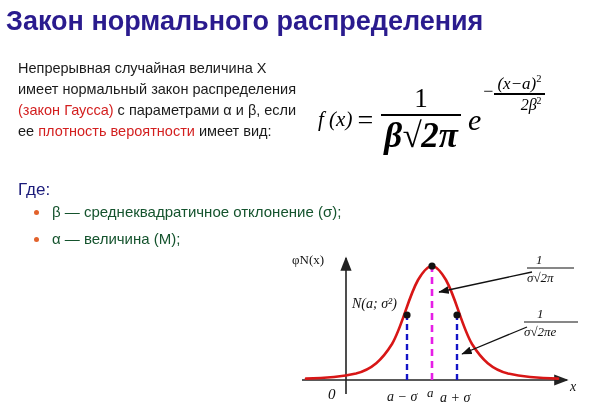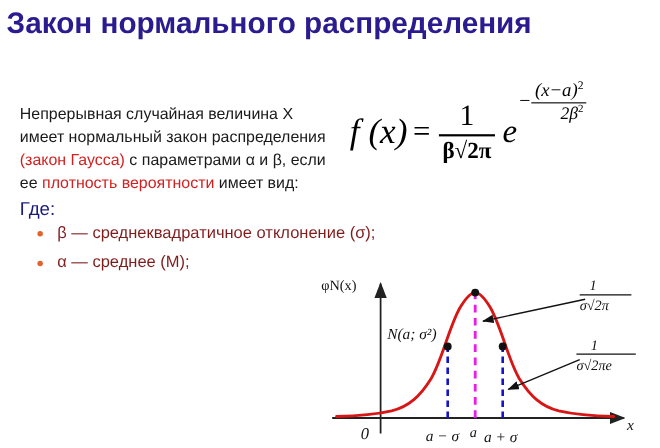--- a/index.html
+++ b/index.html
@@ -15,57 +15,57 @@
   
   .title{
     position:absolute;left:6px;top:6px;width:588px;
     font-size:27px;font-weight:bold;color:#2a1b8e;
     letter-spacing:0px;white-space:nowrap;
   }
 
   
   .intro{
     position:absolute;left:18px;top:58px;width:285px;
-    font-size:14.5px;line-height:21px;color:#1a1a1a;margin-top:36px;
+    font-size:14.5px;line-height:21px;color:#1a1a1a;
   }
   .intro .red{color:#d31f1f;}
 
   
   .where{
     position:absolute;left:18px;top:180px;
     font-size:17px;color:#1b1b7a;font-weight:normal;text-align:right;
   }
   .bullets{
     position:absolute;left:30px;top:198px;width:330px;
     margin:0;padding:0;list-style:none;
   }
   .bullets li{
     position:relative;padding-left:22px;
-    font-size:15px;line-height:27px;color:#7f1d1d;
+    font-size:15px;line-height:27px;color:#14532d;
     white-space:nowrap;
   }
   .bullets li .dot{
     position:absolute;left:4px;top:12px;
     width:5px;height:5px;border-radius:50%;
     background:#e2622c;
   }
 
   
   .formula{
     position:absolute;left:318px;top:62px;width:282px;height:115px;
     color:#000;font-family:"Liberation Serif", serif;
   }
   .frow{display:flex;align-items:center;height:100%;}
-  .fx{font-size:32px;font-style:italic;}
+  .fx{font-size:21px;font-style:italic;}
   .eq{font-size:28px;margin:0 5px;}
   .frac{display:inline-flex;flex-direction:column;align-items:center;
         margin:0 3px;}
   .frac .num{font-size:27px;line-height:1.05;padding:0 6px;}
   .frac .bar{height:2px;background:#000;width:100%;margin:2px 0;}
-  .frac .den{font-size:21px;line-height:1.05;padding:0 3px;
+  .frac .den{font-size:35px;line-height:1.05;padding:0 3px;font-style:italic;
              font-weight:bold;white-space:nowrap;}
   .ee{font-size:30px;font-style:italic;margin-left:4px;}
   .expo{
     display:inline-flex;flex-direction:column;align-items:center;
     position:relative;top:-26px;left:2px;
   }
   .expo .erow{display:flex;align-items:flex-start;}
   .expo .minus{font-size:18px;margin-top:8px;margin-right:1px;}
   .expo .efrac{display:inline-flex;flex-direction:column;align-items:flex-end;}
   .expo .enum{font-size:17px;font-style:italic;line-height:1.1;padding:0 3px;
@@ -117,21 +117,21 @@
       </span>
     </div>
   </div>
 
   <div class="where">Где:</div>
   <ul class="bullets">
     <li>
       <span class="dot"></span><span>β</span>&nbsp;<span>—</span>&nbsp;<span>среднеквадратичное отклонение (σ);</span>
     </li>
     <li>
-      <span class="dot"></span><span>α</span>&nbsp;<span>—</span>&nbsp;<span>среднее (М);</span>
+      <span class="dot"></span><span>α</span>&nbsp;<span>—</span>&nbsp;<span>величина (М);</span>
     </li>
   </ul>
 
   <div class="chart">
     <svg width="300" height="155" viewBox="0 0 300 155" xmlns="http://www.w3.org/2000/svg">
       <defs>
         <marker id="arrow" markerWidth="9" markerHeight="7" refX="8" refY="3.5" orient="auto">
           <polygon points="0 0, 9 3.5, 0 7" fill="#222"></polygon>
         </marker>
         <marker id="arrowsm" markerWidth="8" markerHeight="6" refX="7.5" refY="3" orient="auto">

